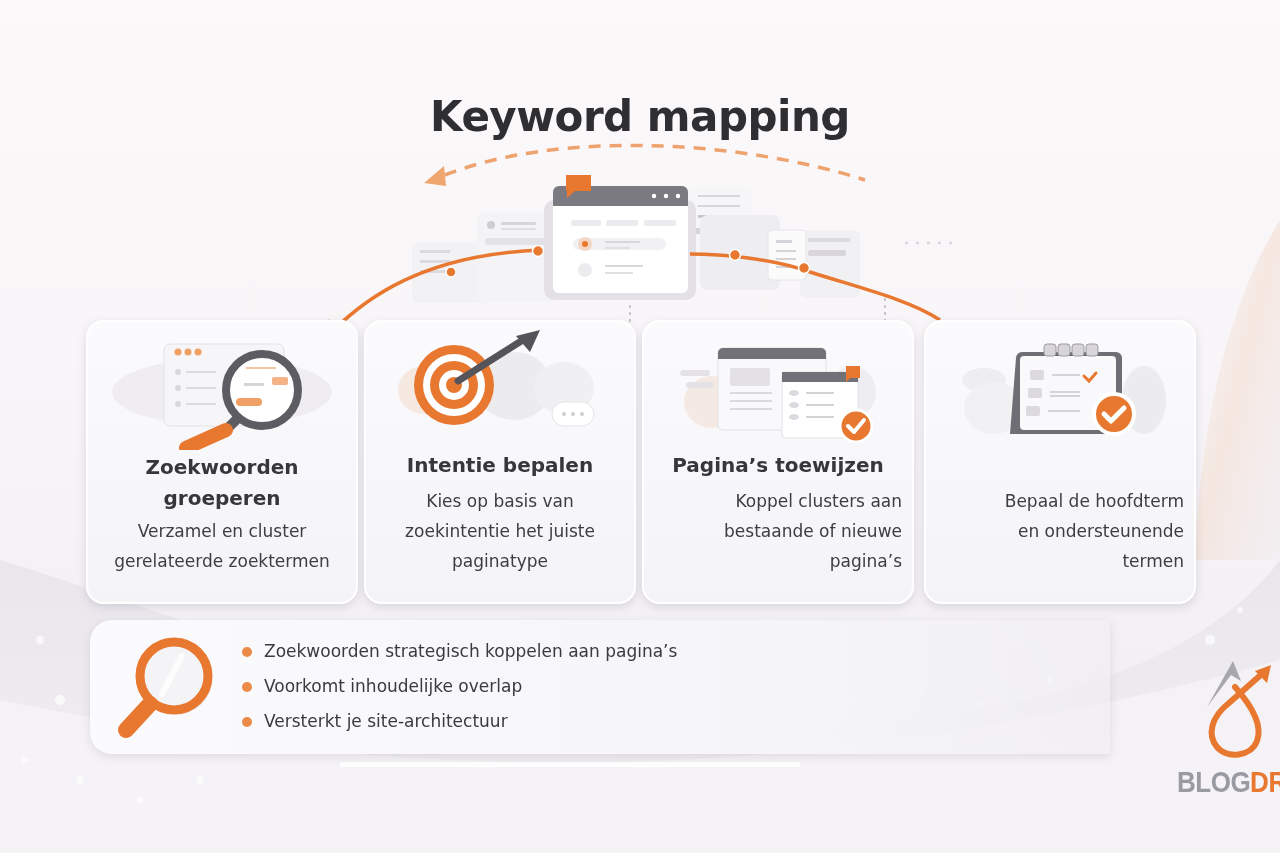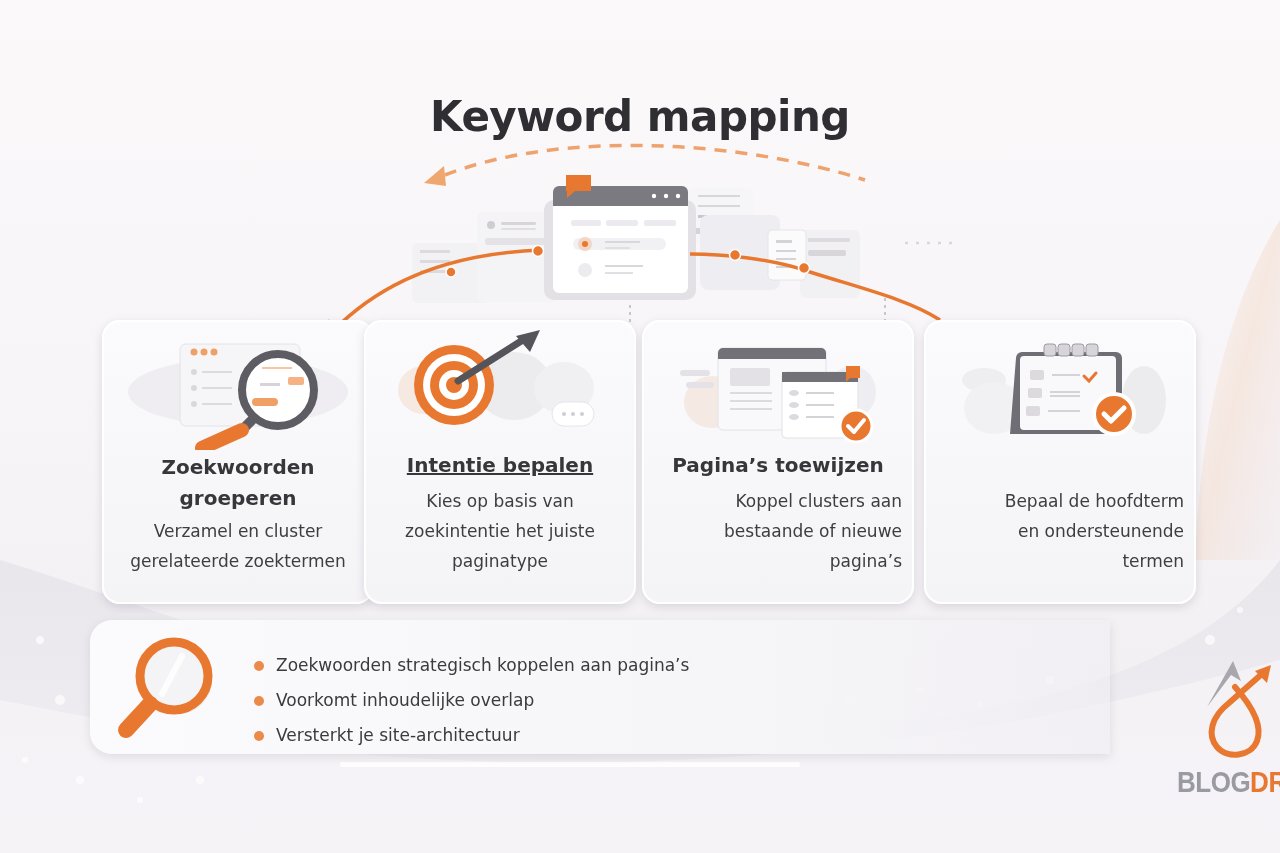--- a/index.html
+++ b/index.html
@@ -31,21 +31,21 @@
     position: absolute; left: 12px; right: 12px; text-align: center;
     font-size: 17px; color: #3e3d42; line-height: 30px;
   }
   .summary {
     position: absolute; left: 90px; top: 620px; width: 1020px; height: 134px;
     background: linear-gradient(90deg, #fbfafc 0%, #f5f4f7 70%, rgba(240,238,243,0.6) 100%);
     border-radius: 22px 0 0 22px;
     box-shadow: 0 3px 10px rgba(120,115,130,0.18);
   }
   .summary-icon { position: absolute; left: 22px; top: 12px; width: 110px; height: 110px; }
-  .bullets { position: absolute; left: 160px; top: 14px; list-style: none; margin-top: 14px; }
+  .bullets { position: absolute; left: 148px; top: 14px; list-style: none; }
   .bullets li {
     position: relative; padding-left: 26px; font-size: 17px; color: #3b3a3f;
     line-height: 35px; height: 35px;
   }
   .bullets li .dot {
     position: absolute; left: 4px; top: 13px; width: 10px; height: 10px;
     border-radius: 50%; background: #ec8a4a;
   }
   .logo { position: absolute; left: 1150px; top: 655px; width: 110px; height: 150px; margin-left: 27px; }
   .logo-text {
@@ -150,21 +150,21 @@
   <path d="M330 320 L310 360" stroke="#eea36e" stroke-width="3" stroke-dasharray="3 6"></path>
   <path d="M630 305 L630 325" stroke="#c9c7cc" stroke-width="2" stroke-dasharray="3 4"></path>
   <path d="M885 298 L885 320" stroke="#c9c7cc" stroke-width="2" stroke-dasharray="3 4"></path>
   <path d="M905 243 L960 243" stroke="#d9d7dc" stroke-width="2.5" stroke-dasharray="3 8"></path>
   <circle cx="451" cy="272" r="5" fill="#e8782f" stroke="#ffffff" stroke-width="1.5"></circle>
   <circle cx="538" cy="251" r="5.5" fill="#e8782f" stroke="#ffffff" stroke-width="1.5"></circle>
   <circle cx="735" cy="255" r="5.5" fill="#e8782f" stroke="#ffffff" stroke-width="1.5"></circle>
   <circle cx="804" cy="268" r="5.5" fill="#e8782f" stroke="#ffffff" stroke-width="1.5"></circle>
 </svg>
 
-<div class="card" style="left:86px;margin-left:16px;">
+<div class="card" style="left:86px;">
   <svg class="illus" viewBox="0 0 272 120">
     <ellipse cx="136" cy="62" rx="110" ry="34" fill="#efedf1"></ellipse>
     <rect x="78" y="14" width="120" height="82" rx="6" fill="#f6f5f8" stroke="#e4e2e7"></rect>
     <circle cx="92" cy="22" r="3.5" fill="#f0a064"></circle>
     <circle cx="102" cy="22" r="3.5" fill="#f0a064"></circle>
     <circle cx="112" cy="22" r="3.5" fill="#f0a064"></circle>
     <g fill="#dad8dd">
         <circle cx="92" cy="42" r="3"></circle>
         <circle cx="92" cy="58" r="3"></circle>
         <circle cx="92" cy="74" r="3"></circle>
@@ -204,21 +204,21 @@
     <circle cx="90" cy="55" r="8" fill="#e8782f"></circle>
     <path d="M94 51 L162 8" stroke="#55545a" stroke-width="7" stroke-linecap="round"></path>
     <polygon points="176,0 152,6 166,22" fill="#55545a"></polygon>
     <rect x="188" y="72" width="42" height="24" rx="12" fill="#ffffff" stroke="#e6e4e9"></rect>
     <g fill="#cfcdd3">
         <circle cx="200" cy="84" r="2"></circle>
         <circle cx="209" cy="84" r="2"></circle>
         <circle cx="218" cy="84" r="2"></circle>
       </g>
   </svg>
-  <div class="card-title" style="top:130px;text-decoration:underline;">Intentie bepalen</div>
+  <div class="card-title" style="top:130px;">Intentie bepalen</div>
   <div class="card-desc" style="top:166px;">
     <div>Kies op basis van</div>
     <div>zoekintentie het juiste</div>
     <div>paginatype</div>
   </div>
 </div>
 
 <div class="card" style="left:642px;padding-left:33px;">
   <svg class="illus" viewBox="0 0 272 120">
     <ellipse cx="70" cy="72" rx="28" ry="26" fill="#f3e6dd" opacity="0.8"></ellipse>

